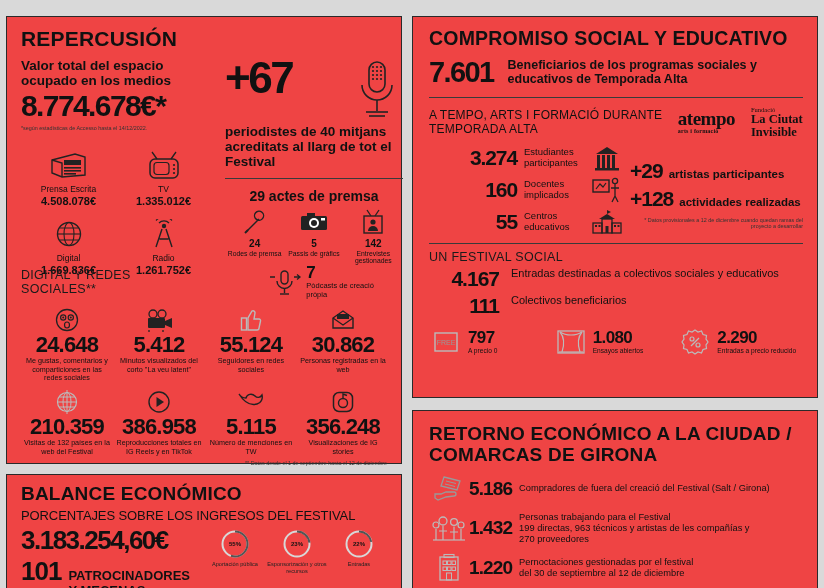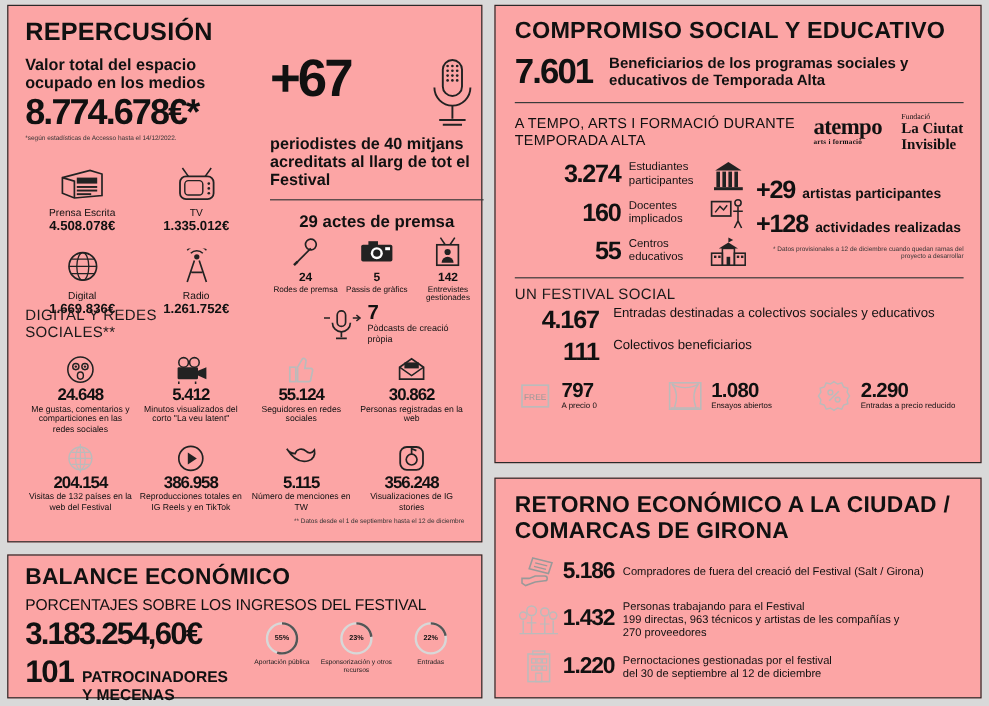--- a/index.html
+++ b/index.html
@@ -7,22 +7,23 @@
     width: 824px; height: 588px;
     background: #d9d9d9;
     font-family: "Liberation Sans", sans-serif;
     color: #111;
     overflow: hidden;
   }
   .page { position: relative; width: 824px; height: 588px; }
 
   .panel {
     position: absolute;
-    background: #fca5a5;
+    background: #ef4444;
     border: 1.5px solid #2a2a2a;
+    margin-top: 12px;
   }
   #panel-repercusion   { left: 6px;   top: 4px;   width: 396px; height: 448px; }
   #panel-balance       { left: 6px;   top: 462px; width: 396px; height: 120px; }
   #panel-compromiso    { left: 412px; top: 4px;   width: 406px; height: 382px; }
   #panel-retorno       { left: 412px; top: 398px; width: 406px; height: 184px; }
 
   .h1 {
     font-weight: bold;
     font-size: 21px;
     letter-spacing: .2px;
@@ -85,21 +86,21 @@
   #digital-band { position: absolute; left: 0; top: 247px; width: 396px; padding: 0 14px; }
   .dig-head { display: flex; align-items: center; }
   #dig-title { font-size: 12.5px; letter-spacing: .3px; }
   .podcast { display: flex; align-items: center; margin-left: 70px; }
   #pod-num { font-size: 17px; font-weight: bold; line-height: 1; }
   #pod-lbl { font-size: 7.5px; margin-left: 0; }
 
   .dig-grid { display: grid; grid-template-columns: repeat(4, 1fr); text-align: center; }
   .dig-cell { padding: 0 2px; }
   .dig-cell .ico { height: 26px; display: flex; align-items: center; justify-content: center; }
-  .dig-cell .val { font-size: 14px; font-weight: bold; letter-spacing: -.8px; line-height: 1.05; }
+  .dig-cell .val { font-size: 22px; font-weight: bold; letter-spacing: -.8px; line-height: 1.05; }
   .dig-cell .lbl { font-size: 7.2px; line-height: 1.2; margin-top: 1px; }
   #dig-foot { text-align: right; margin-top: 4px; padding-right: 2px; }
 
   
   #panel-balance .pad { padding: 8px 12px 0 14px; }
   #bal-title { font-size: 19px; }
   #bal-sub { font-size: 13px; font-weight: normal; margin-top: 3px; letter-spacing: -.1px; }
   .bal-row { display: flex; align-items: flex-start; }
   #bal-amount { font-size: 26px; letter-spacing: -1.5px; margin-top: 2px; }
   .donuts { display: flex; margin-left: 14px; margin-top: 6px; }
@@ -385,21 +386,21 @@
           <div class="ico">
             <svg width="24" height="24" viewBox="0 0 24 24">
               <circle cx="12" cy="12" r="9.5" fill="none" stroke="#bbb" stroke-width="1.2"></circle>
               <ellipse cx="12" cy="12" rx="4" ry="9.5" fill="none" stroke="#bbb" stroke-width="1"></ellipse>
               <line x1="2.5" y1="12" x2="21.5" y2="12" stroke="#bbb" stroke-width="1"></line>
               <line x1="4.5" y1="7" x2="19.5" y2="7" stroke="#bbb" stroke-width="1"></line>
               <line x1="4.5" y1="17" x2="19.5" y2="17" stroke="#bbb" stroke-width="1"></line>
               <line x1="12" y1="0" x2="12" y2="24" stroke="#bbb" stroke-width="1"></line>
             </svg>
           </div>
-          <div class="val">204.154</div>
+          <div class="val">210.359</div>
           <div class="lbl">Visitas de 132 países en la web del Festival</div>
         </div>
         <div class="dig-cell">
           <div class="ico">
             <svg width="24" height="24" viewBox="0 0 24 24">
               <circle cx="12" cy="12" r="10" fill="none" stroke="#222" stroke-width="1.4"></circle>
               <path d="M9.5 7 L17 12 L9.5 17 Z" fill="#222"></path>
             </svg>
           </div>
           <div class="val">386.958</div>

